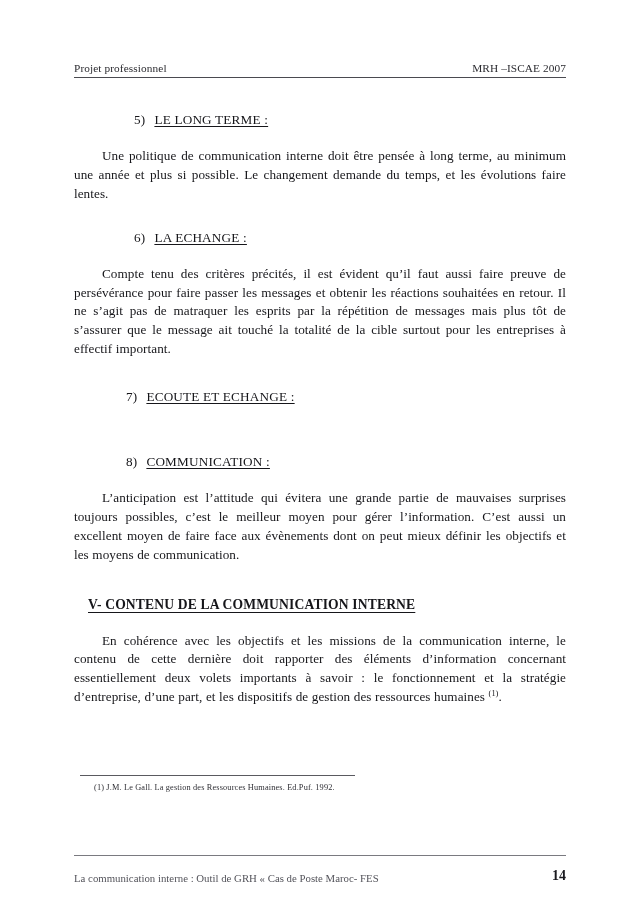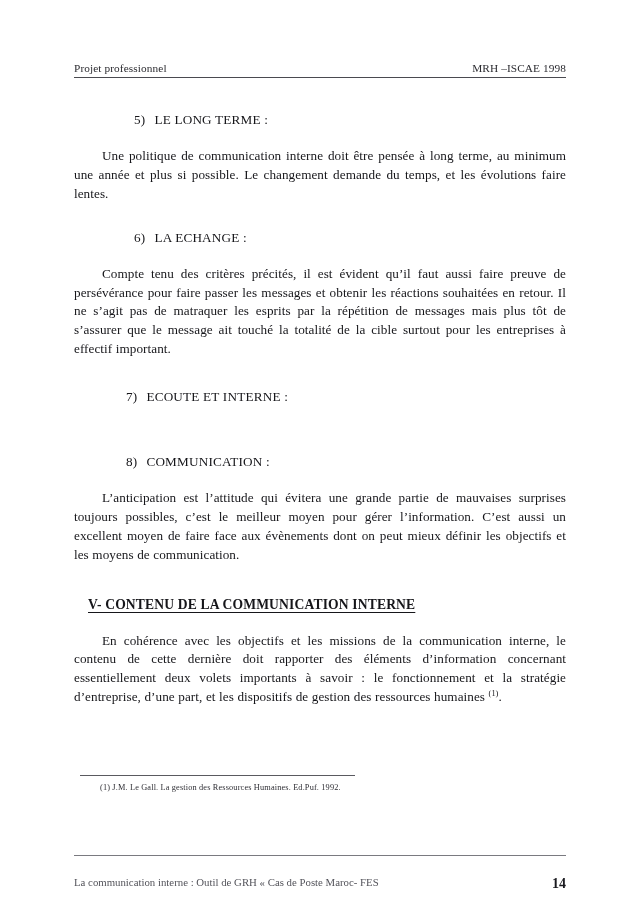--- a/index.html
+++ b/index.html
@@ -52,20 +52,21 @@
   }
 
   .num-heading {
     font-size: 13.2px;
     letter-spacing: 0.2px;
     white-space: nowrap;
     margin: 0;
   }
   .num-heading .num { }
   .num-heading .ttl {
+    text-decoration: underline;
     text-underline-offset: 2px;
     margin-left: 9px;
   }
 
   .h-indent-a { margin-left: 60px; }   
   .h-indent-b { margin-left: 52px; }   
 
   p.para {
     font-size: 13.2px;
     line-height: 1.43;
@@ -106,52 +107,52 @@
   .footnote-rule {
     width: 275px;
     height: 0;
     border-top: 1px solid #5a5a60;
     margin: 0 0 7px 0;
   }
   .footnote-text {
     font-size: 8.3px;
     letter-spacing: 0.15px;
     color: #2e2e34;
-    margin: 6px;
+    margin: 0;
     padding-left: 14px;
   }
 
   
   .doc-footer {
     position: absolute;
     left: 74px;
     top: 855px;
     width: 492px;
     display: flex;
     justify-content: space-between;
-    align-items: flex-start;
+    align-items: flex-end;
     font-size: 10.8px;
     color: #53535a;
-    padding-top: 20px;
+    padding-top: 12px;
     border-top: 1px solid #7a7a80;
   }
   .doc-footer .ftr-page {
     font-weight: bold;
     color: #1a1a1f;
     font-size: 14px;
   }
 </style>
 </head>
 <body>
 
 <div class="page">
 
   <div class="doc-header">
     <span class="hdr-left">Projet professionnel</span>
-    <span class="hdr-right">MRH –ISCAE 1998</span>
+    <span class="hdr-right">MRH –ISCAE 2007</span>
   </div>
 
   <div class="content">
 
     <div class="num-heading h-indent-a">
       <span class="num">5)</span><span class="ttl">LE LONG TERME :</span>
     </div>
     <div class="gap-m"></div>
     <p class="para">Une politique de communication interne doit être pensée à long terme, au minimum une année et plus si possible. Le changement demande du temps, et les évolutions faire lentes.</p>
 
@@ -159,21 +160,21 @@
 
     <div class="num-heading h-indent-a">
       <span class="num">6)</span><span class="ttl">LA ECHANGE :</span>
     </div>
     <div class="gap-m"></div>
     <p class="para">Compte tenu des critères précités, il est évident qu’il faut aussi faire preuve de persévérance pour faire passer les messages et obtenir les réactions souhaitées en retour. Il ne s’agit pas de matraquer  les esprits par la répétition de messages mais plus tôt de s’assurer que le message ait touché la totalité de la cible surtout pour les entreprises à effectif important.</p>
 
     <div class="gap-xl"></div>
 
     <div class="num-heading h-indent-b">
-      <span class="num">7)</span><span class="ttl">ECOUTE ET INTERNE :</span>
+      <span class="num">7)</span><span class="ttl">ECOUTE ET ECHANGE :</span>
     </div>
     <div class="gap-m"></div>
 
     <div class="gap-xl"></div>
 
     <div class="num-heading h-indent-b">
       <span class="num">8)</span><span class="ttl">COMMUNICATION :</span>
     </div>
     <div class="gap-m"></div>
     <p class="para">L’anticipation est l’attitude qui évitera une grande partie de mauvaises surprises toujours possibles, c’est le meilleur moyen pour gérer l’information. C’est aussi un excellent moyen de faire face aux évènements dont on peut mieux définir les objectifs et les moyens de communication.</p>

